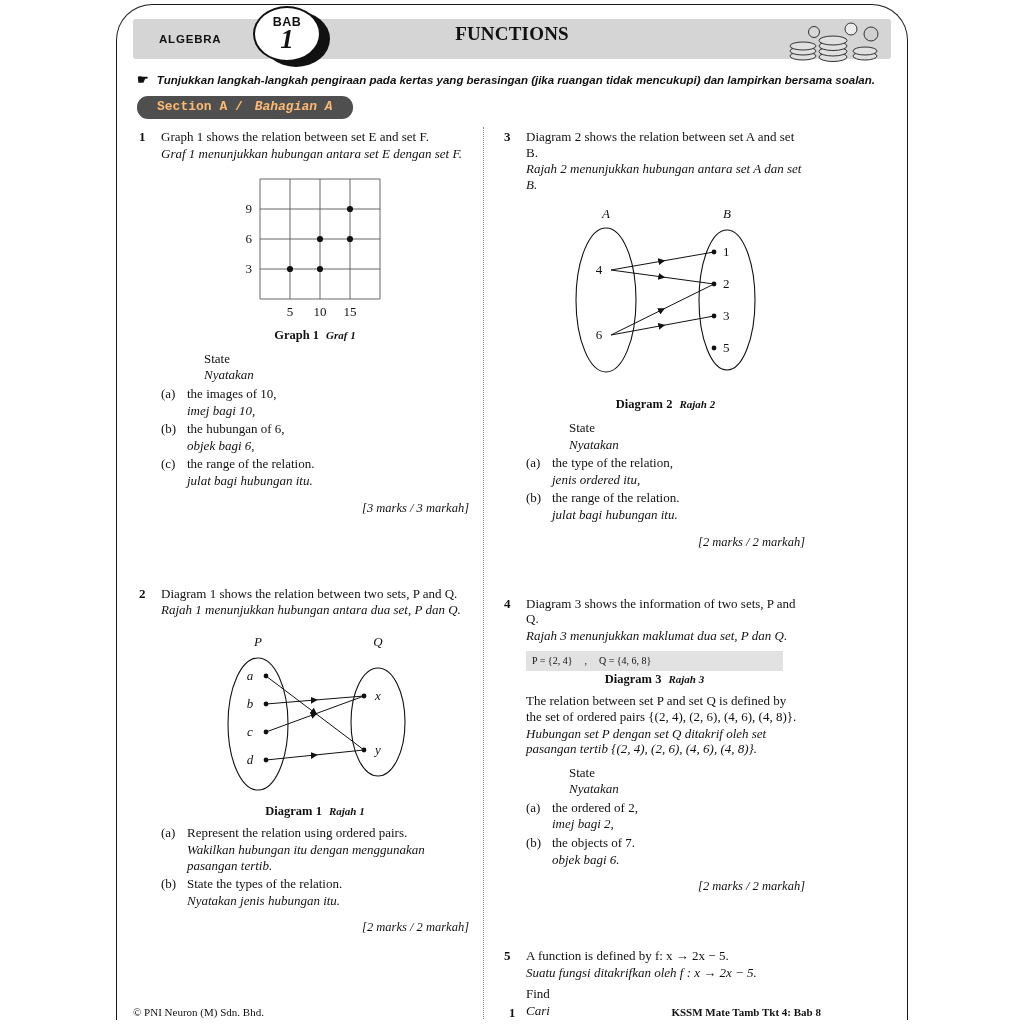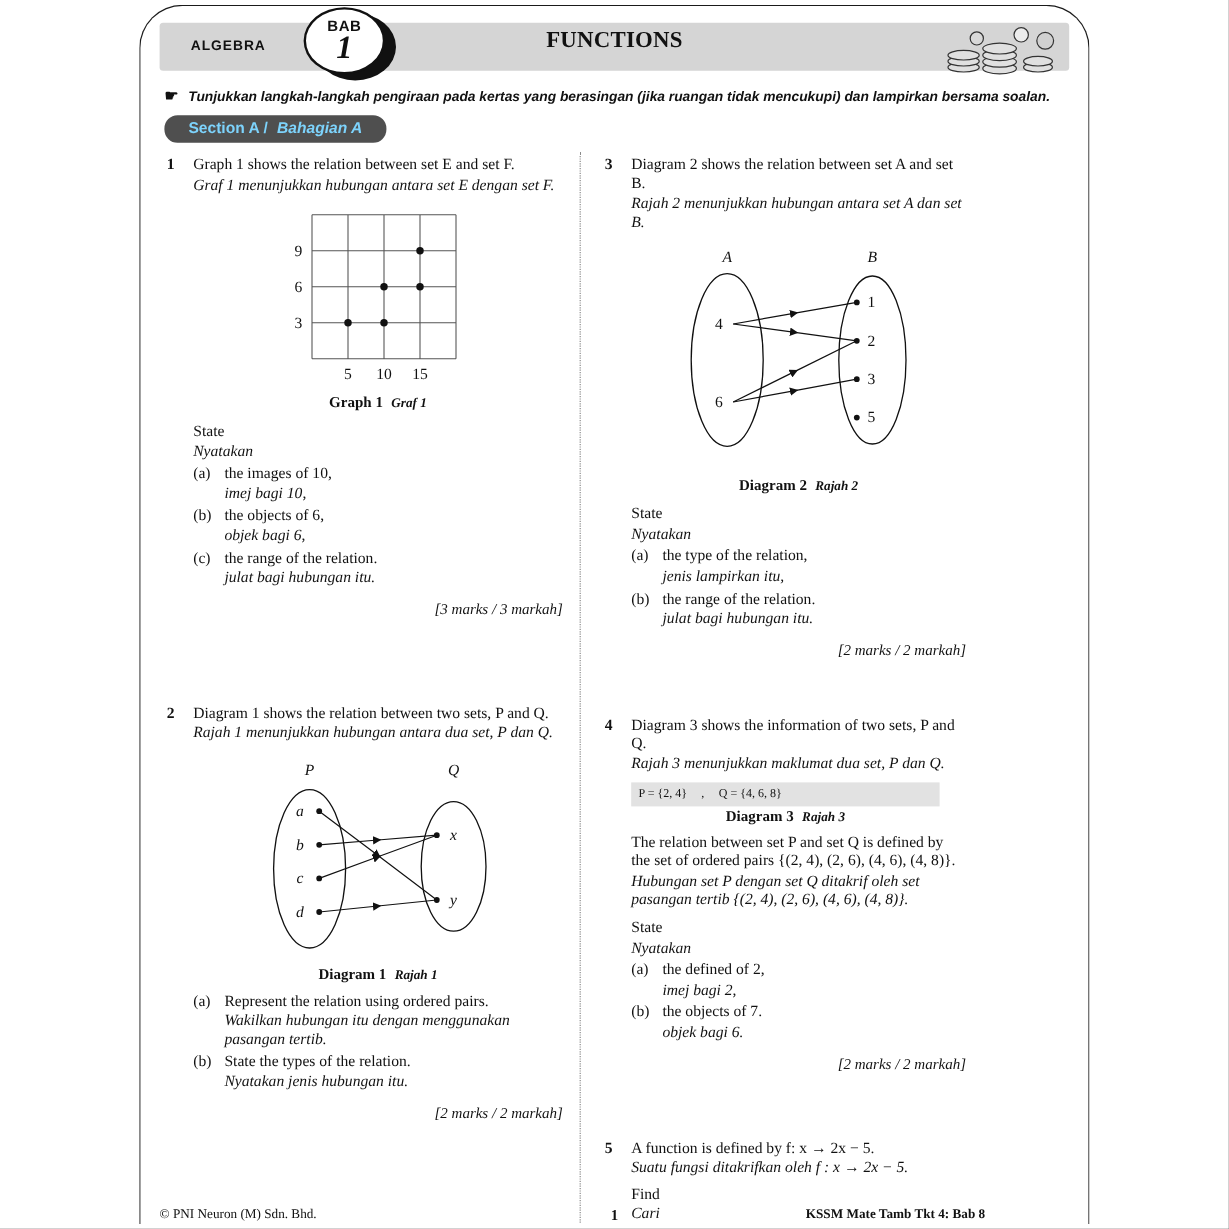--- a/index.html
+++ b/index.html
@@ -18,35 +18,35 @@
   .coins{position:absolute;right:6px;top:-5px;z-index:2;}
   .bab-badge{position:absolute;left:120px;top:-13px;width:82px;height:64px;z-index:3;}
   .bab-shadow{position:absolute;left:9px;top:5px;width:68px;height:56px;background:#111;border-radius:50%;}
   .bab-oval{position:absolute;left:0;top:0;width:68px;height:56px;background:#fff;border:2.4px solid #111;border-radius:50%;text-align:center;font-family:"Liberation Sans",sans-serif;}
   .bab-label{font-weight:bold;font-size:12.5px;margin-top:7px;letter-spacing:.5px;}
   .bab-num{font-family:"Liberation Serif",serif;font-weight:bold;font-style:italic;font-size:27px;line-height:.78;}
 
   .instruction{margin:13px 6px 9px;font-family:"Liberation Sans",sans-serif;font-weight:bold;font-style:italic;font-size:11.5px;}
   .hand-icon{font-style:normal;margin-right:5px;font-size:13px;}
 
-  .section-pill{display:inline-block;background:#4f4f4f;color:#7dd3fc;border-radius:11px;padding:3px 20px 5px;font-family:Liberation Sans, sans-serif;font-weight:bold;font-size:13px;margin:0 0 8px 6px;}
+  .section-pill{display:inline-block;background:#4f4f4f;color:#fdba74;border-radius:11px;padding:3px 20px 5px;font-family:Liberation Mono, monospace;font-weight:bold;font-size:13px;margin:0 0 8px 6px;}
   .section-pill .ms-part{font-style:italic;margin-left:4px;}
 
   
   .columns{display:flex;align-items:stretch;min-height:820px;}
   .col-left{width:352px;flex:none;padding:2px 14px 0 8px;}
   .col-right{flex:1;border-left:1.3px dotted #8a8a8a;padding:2px 88px 0 20px;}
 
   
   .question{display:flex;font-size:13px;line-height:1.2;}
   .qnum{width:22px;flex:none;font-weight:bold;}
   .qbody{flex:1;min-width:0;}
   .t-en{display:block;}
   .t-ms{display:block;font-style:italic;font-size:13px;margin-top:1px;}
-  .state{margin-top:8px;}
+  .state{margin-top:8px;margin-left:43px;}
   .part{display:flex;margin-top:3px;}
   .part-label{width:26px;flex:none;}
   .part-body{flex:1;}
   .marks{text-align:right;font-style:italic;font-size:12.5px;margin-top:12px;}
 
   .figure{text-align:center;margin:10px 0 2px;}
   .figcap{text-align:center;margin:0 0 6px;}
   .cap-en{font-weight:bold;font-size:12.5px;}
   .cap-ms{font-weight:bold;font-style:italic;font-size:11px;margin-left:7px;}
 
@@ -172,21 +172,21 @@
             <div class="part">
               <span class="part-label">(a)</span>
               <span class="part-body">
                 <span class="t-en">the images of 10,</span>
                 <span class="t-ms">imej bagi 10,</span>
               </span>
             </div>
             <div class="part">
               <span class="part-label">(b)</span>
               <span class="part-body">
-                <span class="t-en">the objects of 6,</span>
+                <span class="t-en">the hubungan of 6,</span>
                 <span class="t-ms">objek bagi 6,</span>
               </span>
             </div>
             <div class="part">
               <span class="part-label">(c)</span>
               <span class="part-body">
                 <span class="t-en">the range of the relation.</span>
                 <span class="t-ms">julat bagi hubungan itu.</span>
               </span>
             </div>
@@ -297,21 +297,21 @@
 
             <div class="state">
               <span class="t-en">State</span>
               <span class="t-ms">Nyatakan</span>
             </div>
 
             <div class="part">
               <span class="part-label">(a)</span>
               <span class="part-body">
                 <span class="t-en">the type of the relation,</span>
-                <span class="t-ms">jenis lampirkan itu,</span>
+                <span class="t-ms">jenis ordered itu,</span>
               </span>
             </div>
             <div class="part">
               <span class="part-label">(b)</span>
               <span class="part-body">
                 <span class="t-en">the range of the relation.</span>
                 <span class="t-ms">julat bagi hubungan itu.</span>
               </span>
             </div>
 
@@ -340,21 +340,21 @@
             <span class="t-ms">Hubungan set P dengan set Q ditakrif oleh set pasangan tertib {(2, 4), (2, 6), (4, 6), (4, 8)}.</span>
 
             <div class="state">
               <span class="t-en">State</span>
               <span class="t-ms">Nyatakan</span>
             </div>
 
             <div class="part">
               <span class="part-label">(a)</span>
               <span class="part-body">
-                <span class="t-en">the defined of 2,</span>
+                <span class="t-en">the ordered of 2,</span>
                 <span class="t-ms">imej bagi 2,</span>
               </span>
             </div>
             <div class="part">
               <span class="part-label">(b)</span>
               <span class="part-body">
                 <span class="t-en">the objects of 7.</span>
                 <span class="t-ms">objek bagi 6.</span>
               </span>
             </div>

